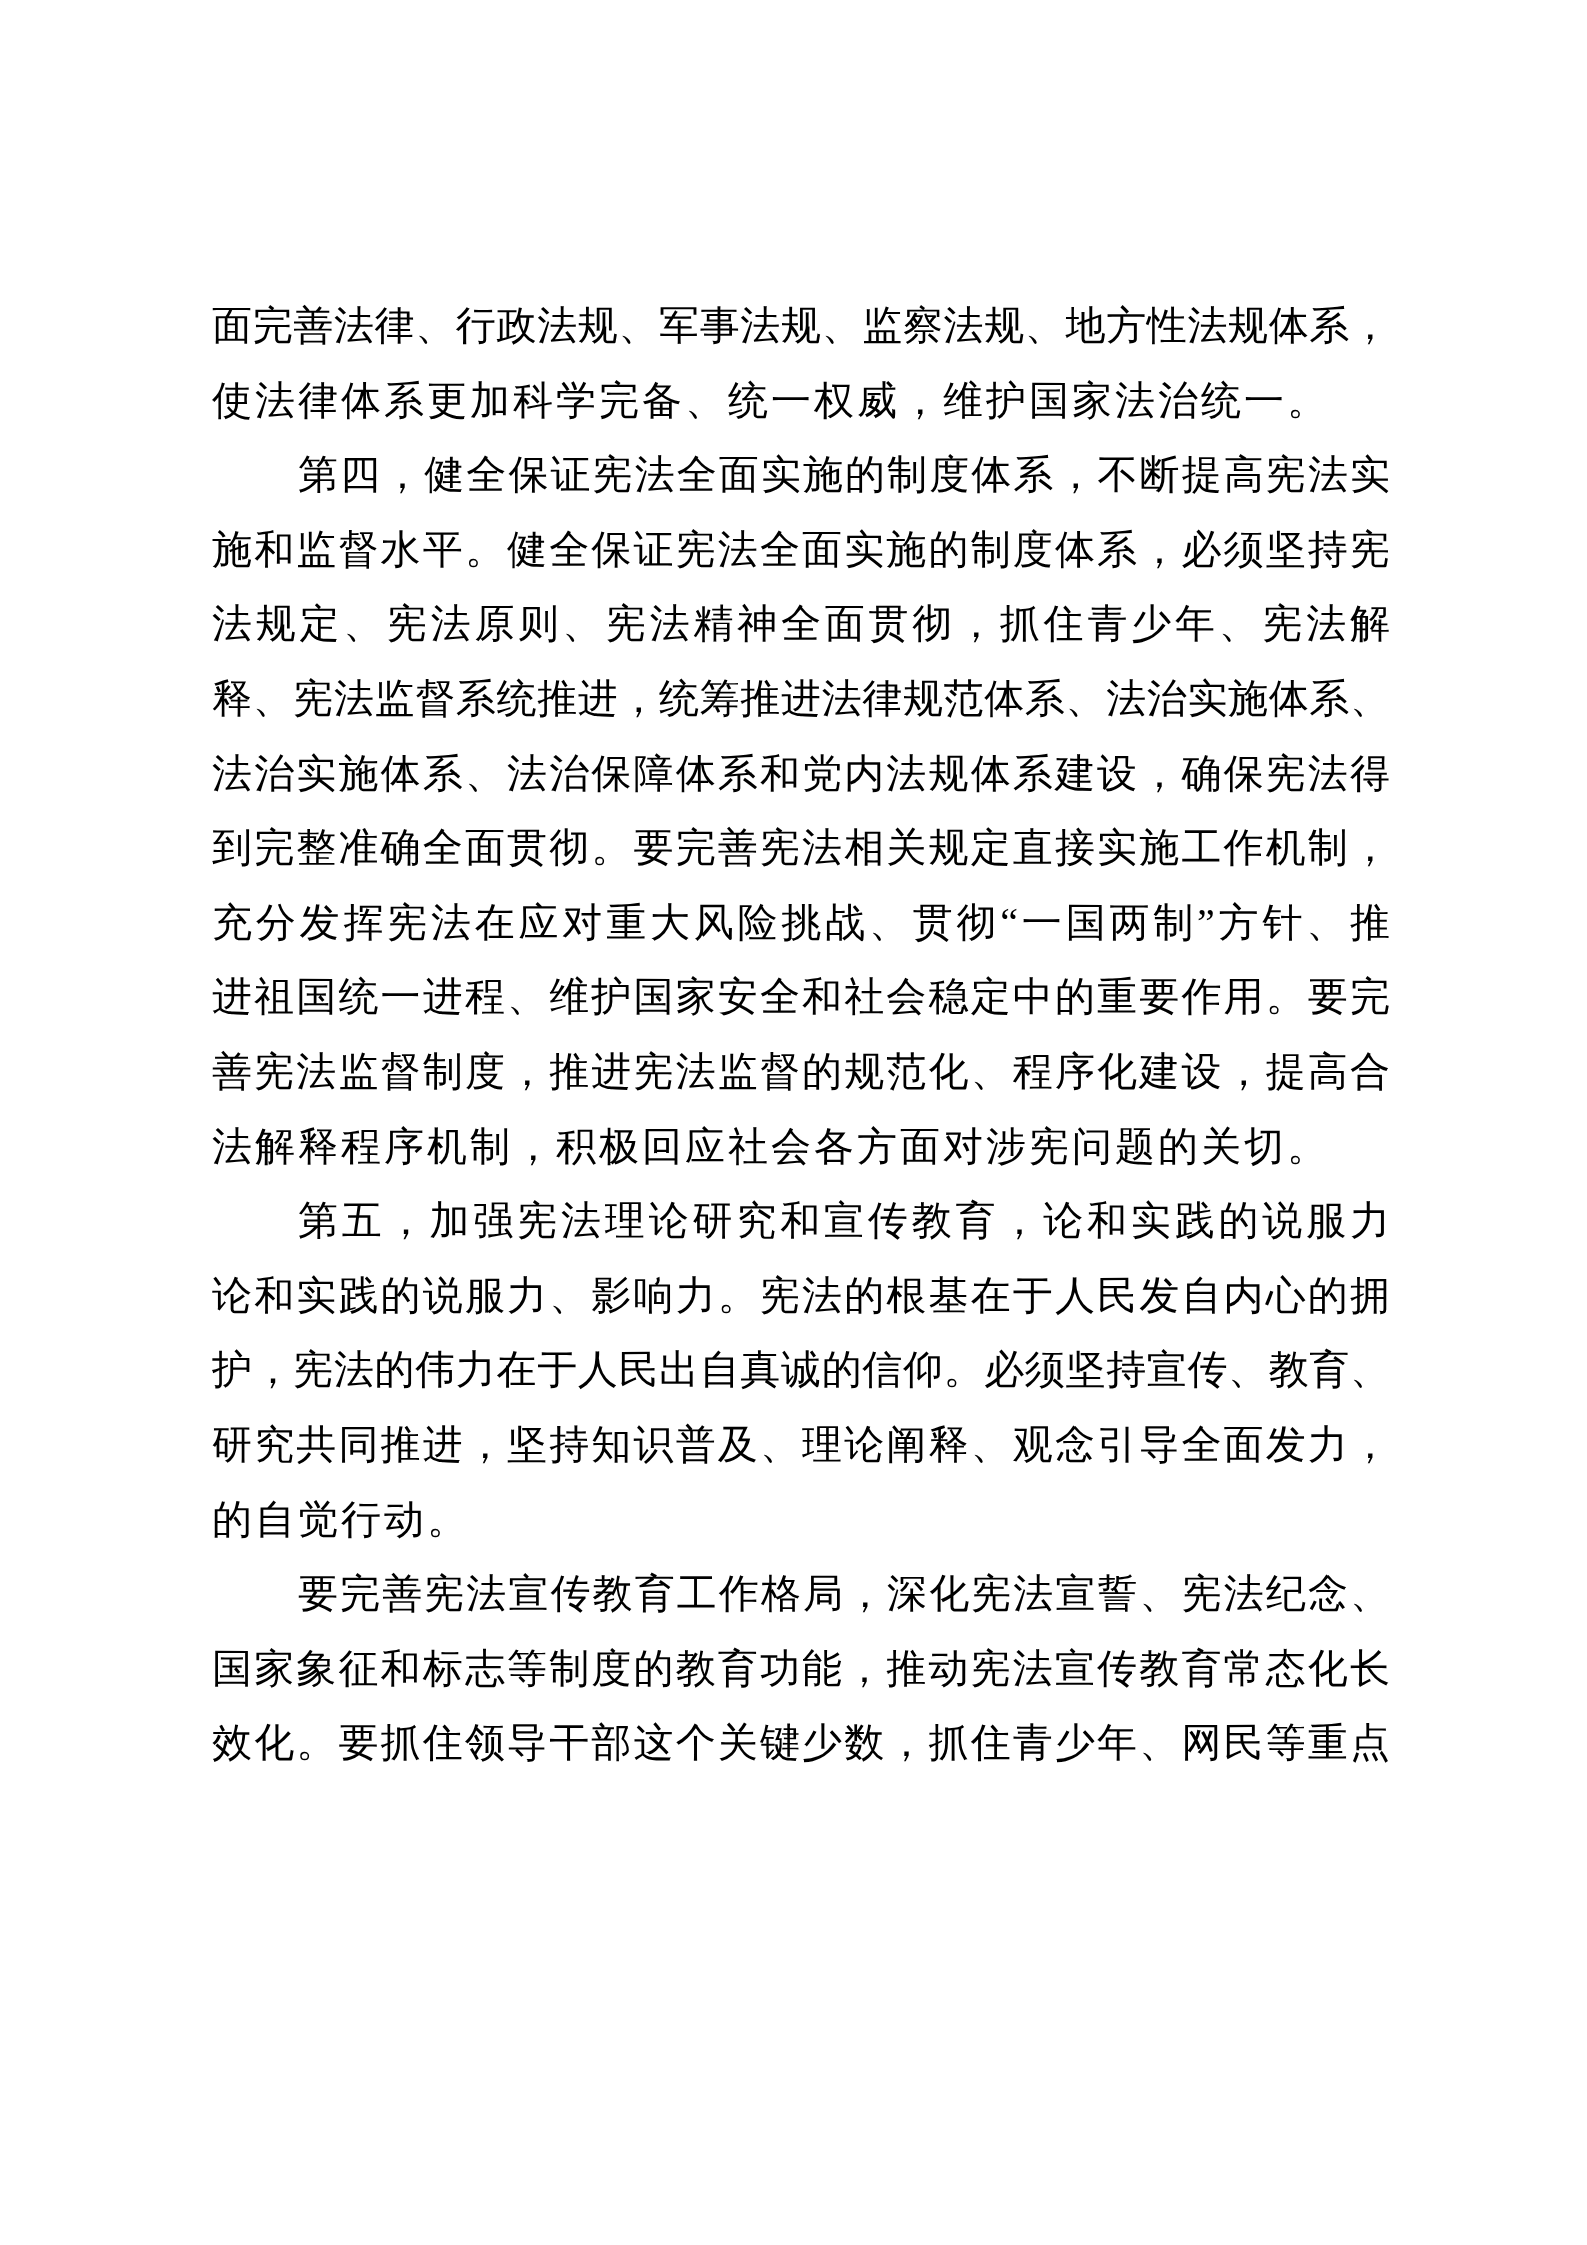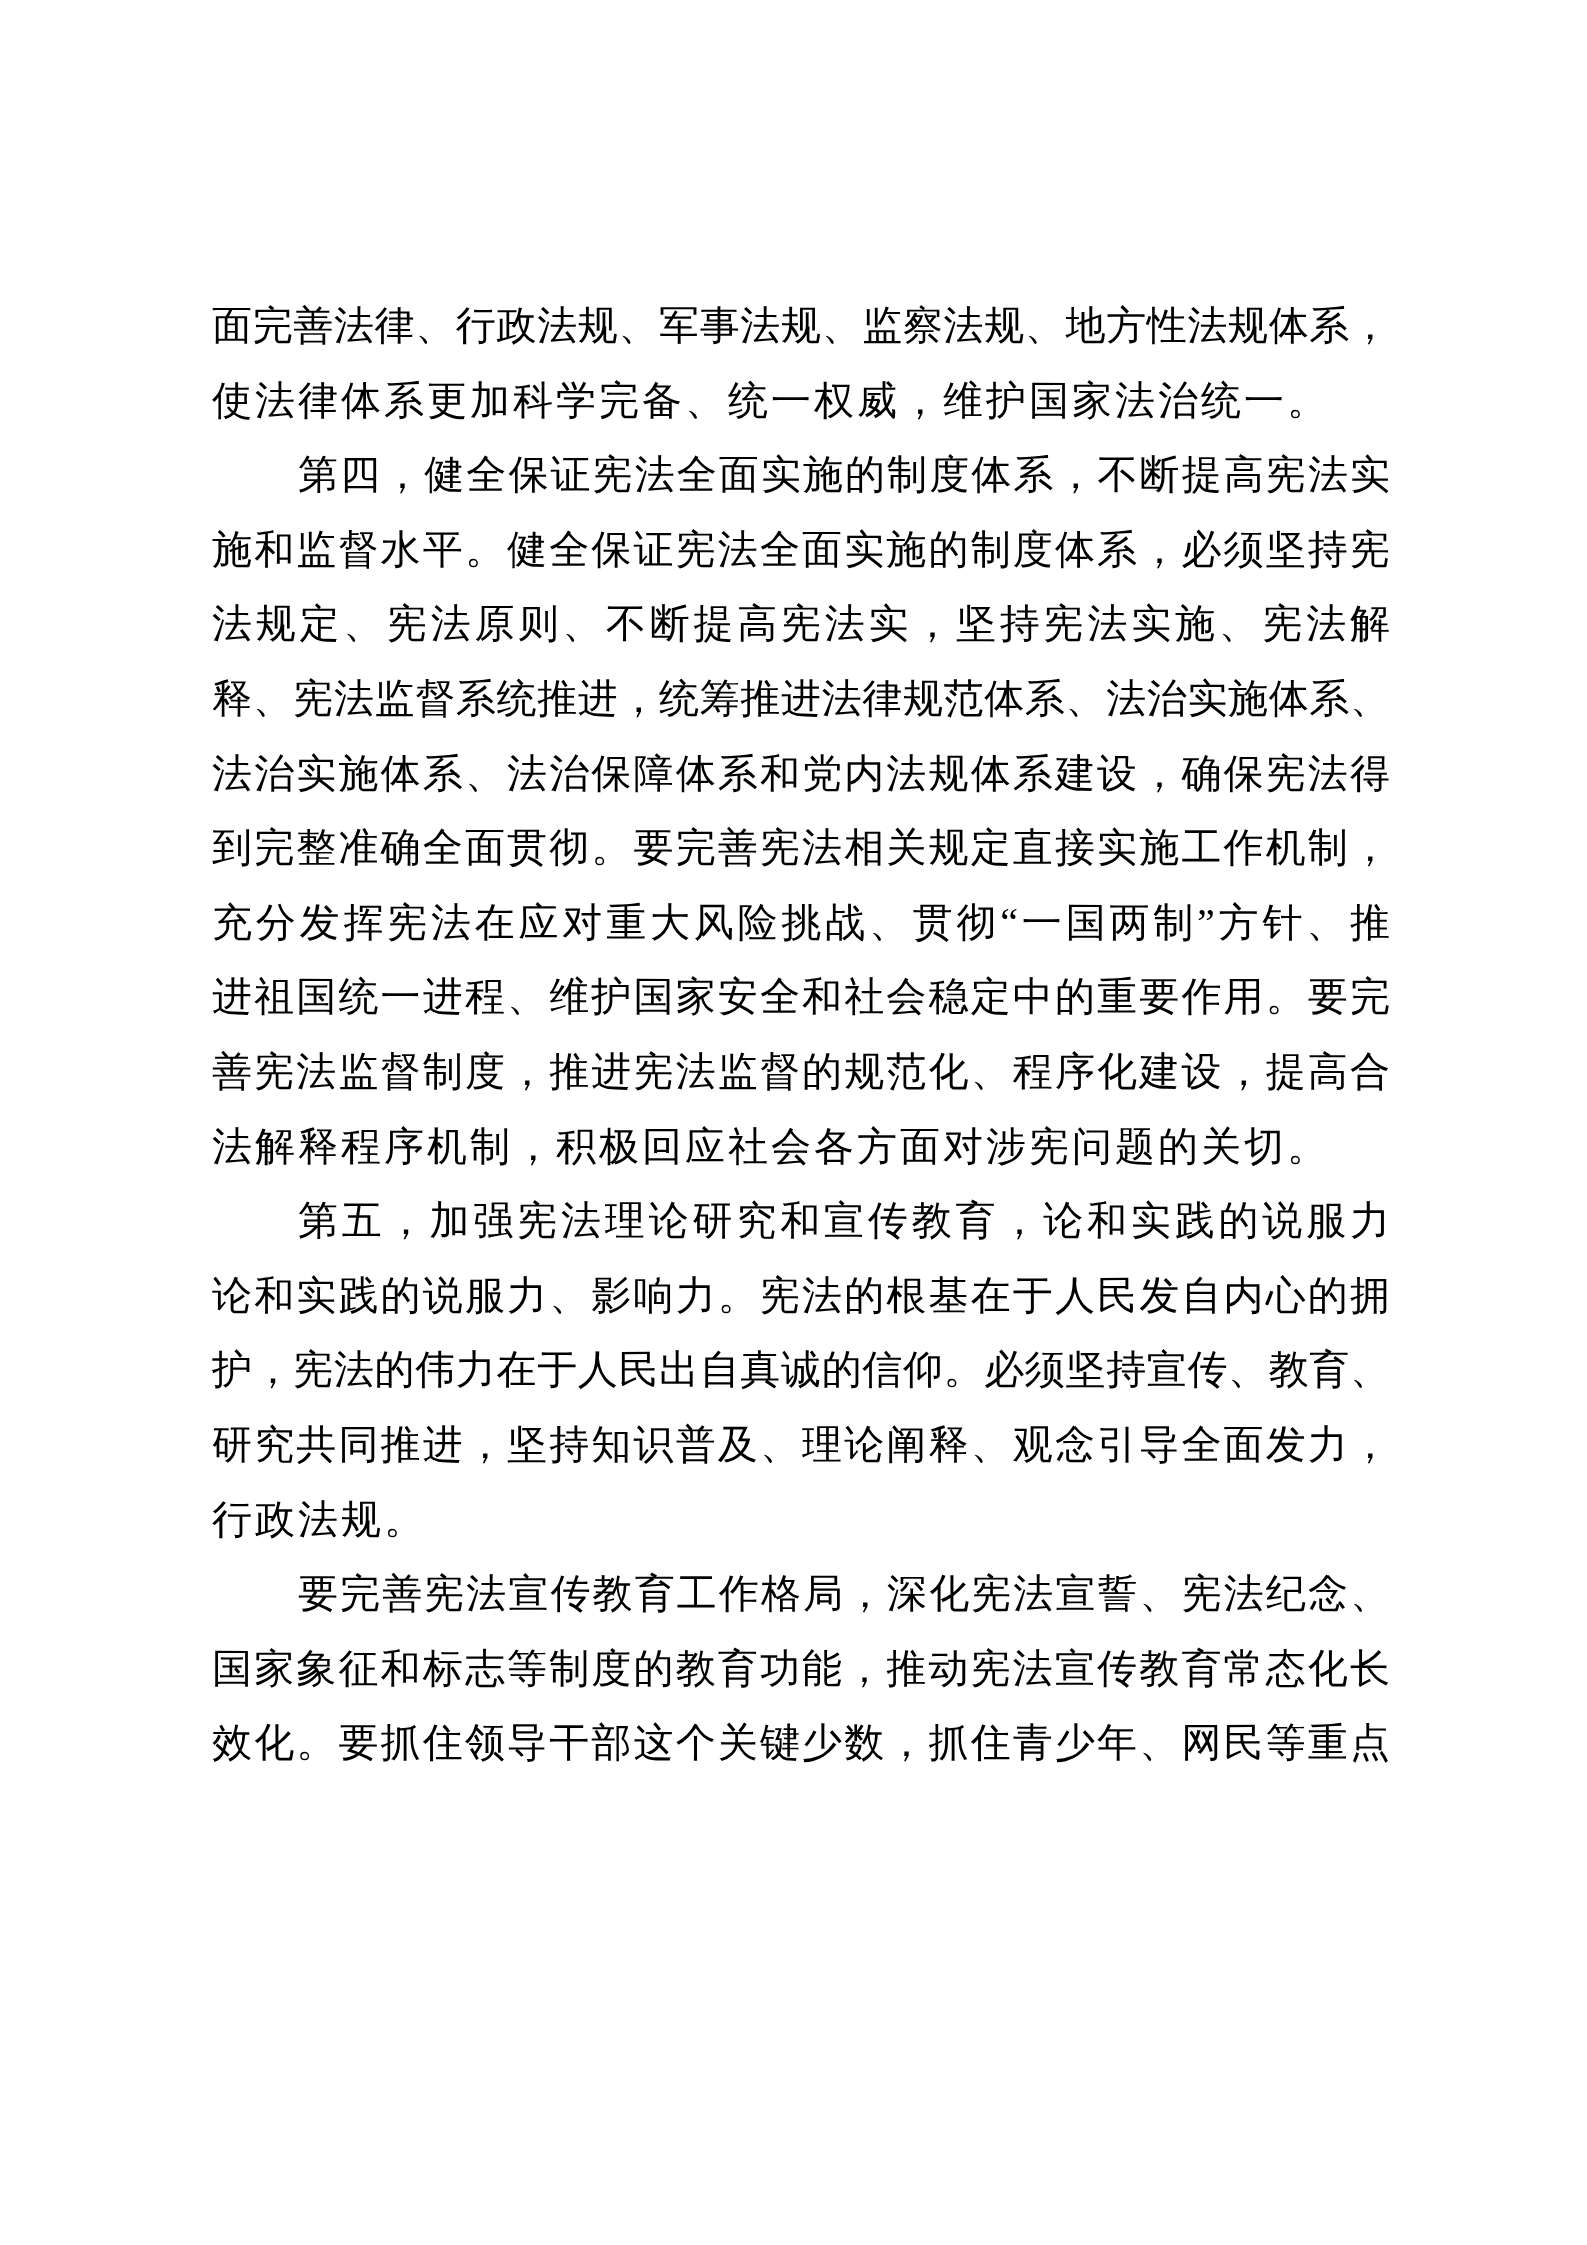--- a/index.html
+++ b/index.html
@@ -56,33 +56,33 @@
 </head>
 <body>
 
 <div class="page">
   <div class="text-body" id="text-body">
 
   <div class="line">面完善法律、行政法规、军事法规、监察法规、地方性法规体系，</div>
       <div class="line para-end">使法律体系更加科学完备、统一权威，维护国家法治统一。</div>
       <div class="line indent">第四，健全保证宪法全面实施的制度体系，不断提高宪法实</div>
       <div class="line">施和监督水平。健全保证宪法全面实施的制度体系，必须坚持宪</div>
-      <div class="line">法规定、宪法原则、不断提高宪法实，坚持宪法实施、宪法解</div>
+      <div class="line">法规定、宪法原则、宪法精神全面贯彻，抓住青少年、宪法解</div>
       <div class="line">释、宪法监督系统推进，统筹推进法律规范体系、法治实施体系、</div>
       <div class="line">法治实施体系、法治保障体系和党内法规体系建设，确保宪法得</div>
       <div class="line">到完整准确全面贯彻。要完善宪法相关规定直接实施工作机制，</div>
       <div class="line">充分发挥宪法在应对重大风险挑战、贯彻“一国两制”方针、推</div>
       <div class="line">进祖国统一进程、维护国家安全和社会稳定中的重要作用。要完</div>
       <div class="line">善宪法监督制度，推进宪法监督的规范化、程序化建设，提高合</div>
       <div class="line para-end">法解释程序机制，积极回应社会各方面对涉宪问题的关切。</div>
       <div class="line indent">第五，加强宪法理论研究和宣传教育，论和实践的说服力</div>
       <div class="line">论和实践的说服力、影响力。宪法的根基在于人民发自内心的拥</div>
       <div class="line">护，宪法的伟力在于人民出自真诚的信仰。必须坚持宣传、教育、</div>
       <div class="line">研究共同推进，坚持知识普及、理论阐释、观念引导全面发力，</div>
-      <div class="line para-end">行政法规。</div>
+      <div class="line para-end">的自觉行动。</div>
       <div class="line indent">要完善宪法宣传教育工作格局，深化宪法宣誓、宪法纪念、</div>
       <div class="line">国家象征和标志等制度的教育功能，推动宪法宣传教育常态化长</div>
       <div class="line">效化。要抓住领导干部这个关键少数，抓住青少年、网民等重点</div>
     </div>
   <div class="footer">
     <span class="page-number">31</span>
   </div>
 </div>
 
 </body></html>

